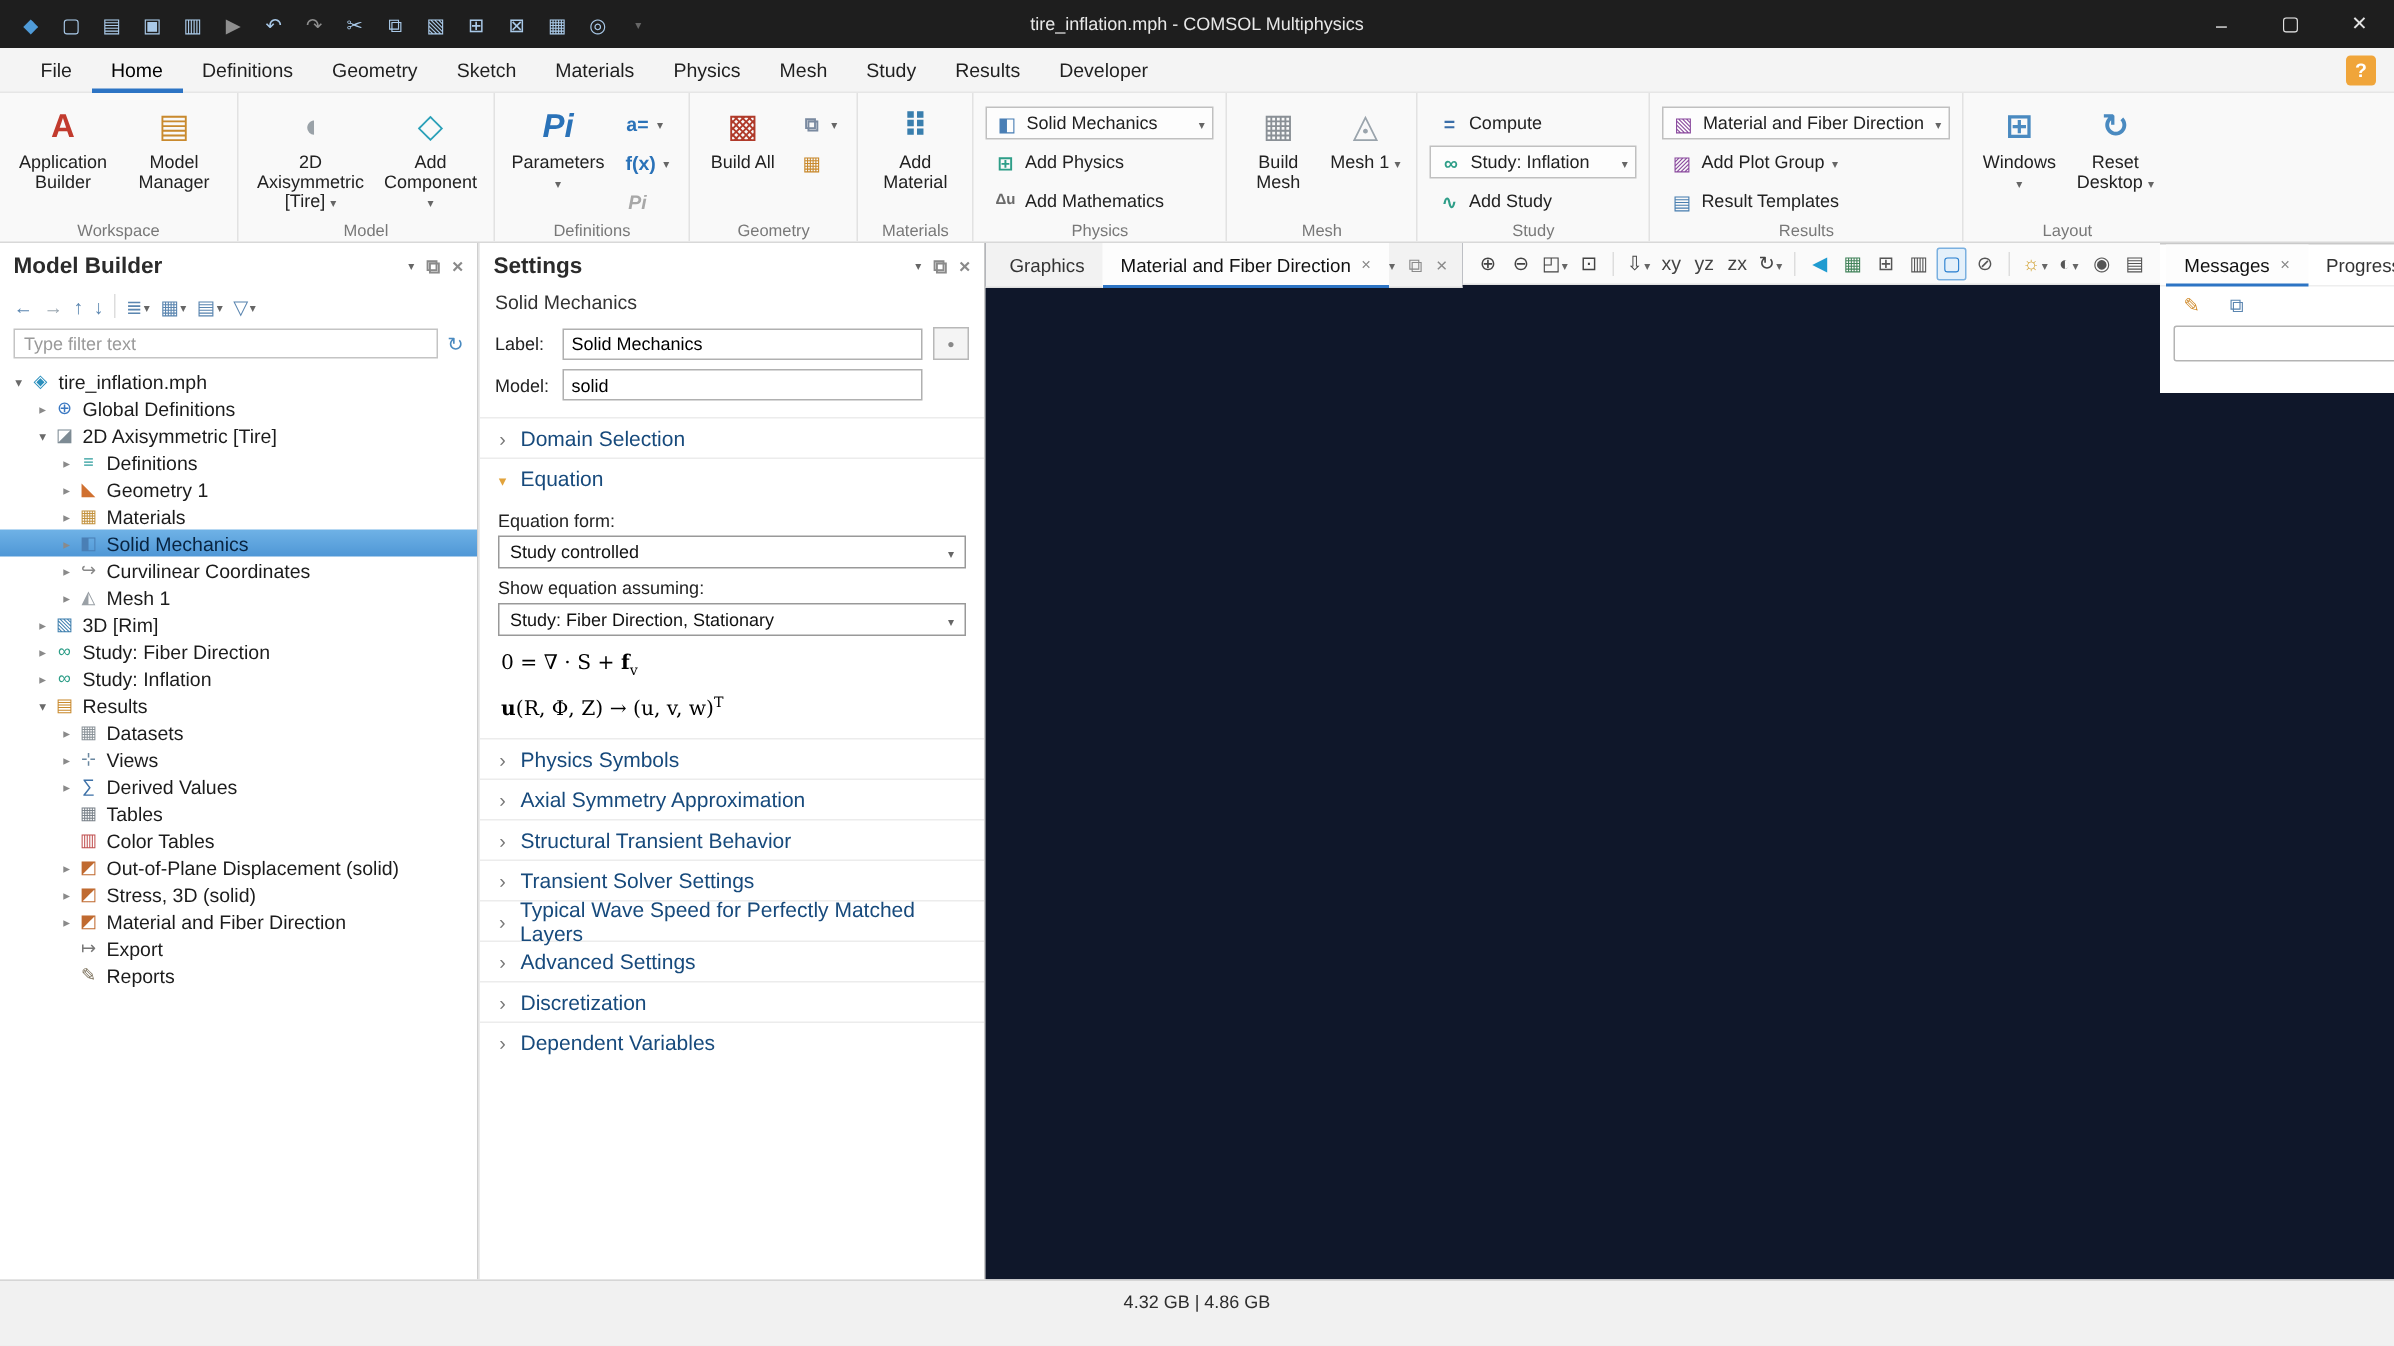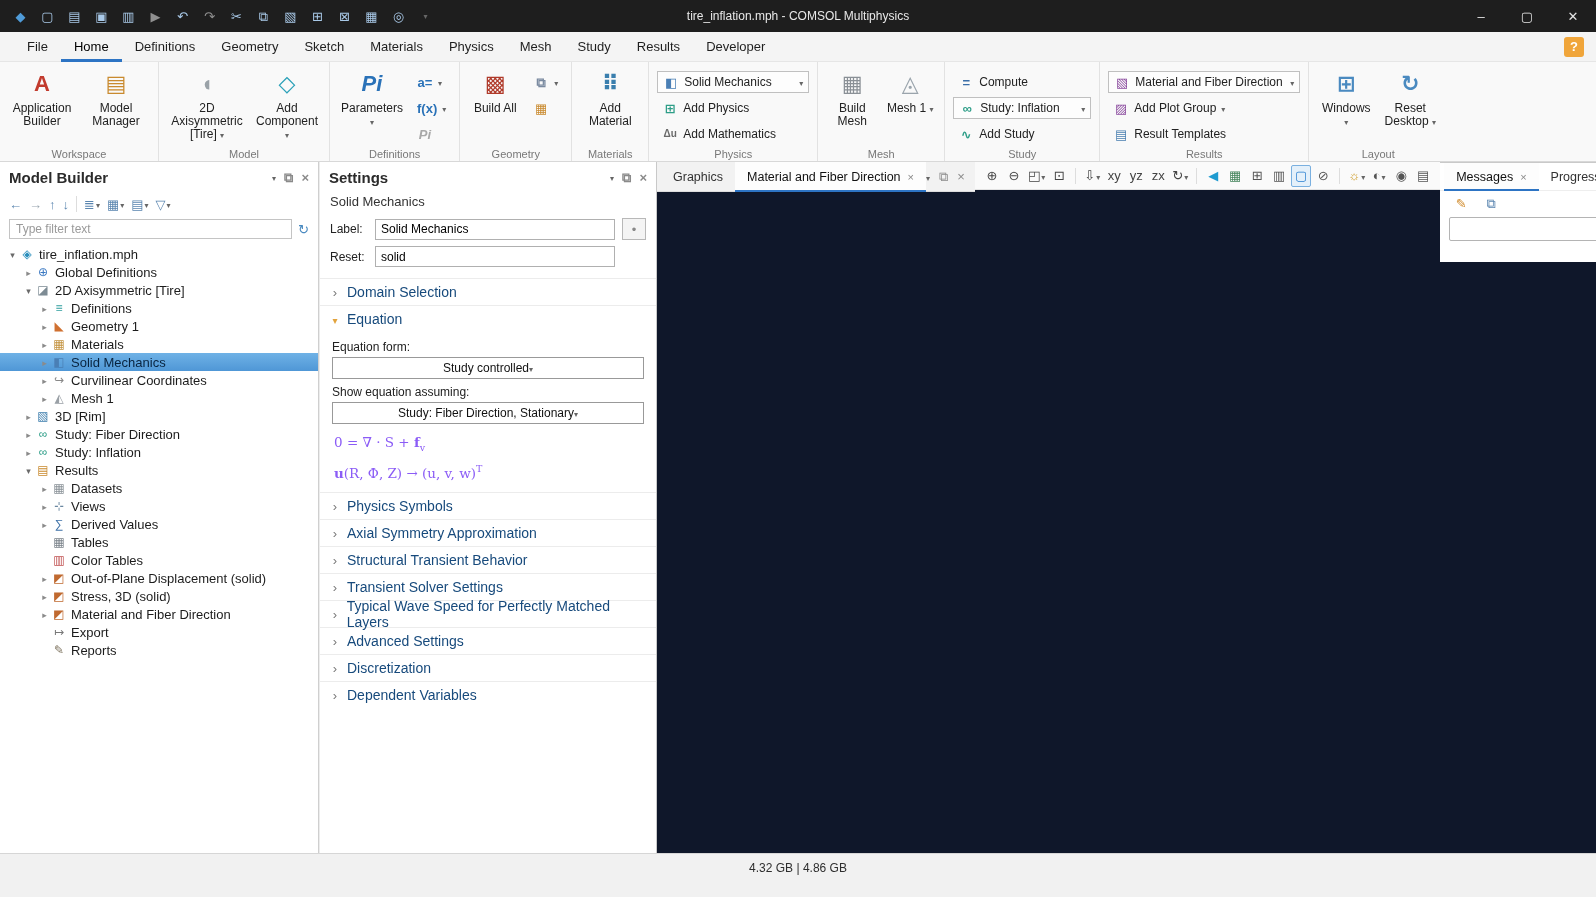--- a/index.html
+++ b/index.html
@@ -59,23 +59,23 @@
   .finput{flex:1;height:21px;border:1px solid #b0b0b0;padding:0 5px;font-size:12px;background:#fff}
   .fbtn{width:24px;height:22px;border:1px solid #b8b8b8;background:#f4f4f4;display:flex;align-items:center;justify-content:center;flex:none}
   .fspacer{width:24px;flex:none}
   #sections{margin-top:8px}
   .sec-header{display:flex;align-items:center;gap:7px;height:27px;padding:0 10px;border-top:1px solid #ececec;color:#174a7c;font-size:14px;cursor:default}
   .sec-caret{width:10px;text-align:center}
   .sec-caret.closed::before{content:"›";color:#7a7a7a;font-size:13px}
   .sec-caret.open::before{content:"▾";color:#e2a33c;font-size:10px}
   .sec-body{padding:2px 12px 10px}
   .field-label{margin:6px 0 3px;color:#222}
-  .combo{display:flex;align-items:center;justify-content:center;border:1px solid #999;background:#fff;height:22px;padding:0 7px;margin:2px 0 4px;cursor:default}
+  .combo{display:flex;align-items:center;justify-content:space-between;border:1px solid #999;background:#fff;height:22px;padding:0 7px;margin:2px 0 4px;cursor:default}
   .combo .combo-val{font-size:12px;color:#111;white-space:nowrap;overflow:hidden}
-  .eq{font-family:"DejaVu Serif","Liberation Serif",serif;font-size:13.5px;margin:10px 2px 2px;color:#8b5cf6}
+  .eq{font-family:"DejaVu Serif","Liberation Serif",serif;font-size:13.5px;margin:10px 2px 2px;color:#000000}
   .eq .vec{font-weight:bold}
   .eq sub,.eq sup{font-size:9.5px}
   
   .right{position:absolute;top:162px;left:657px;right:0;bottom:44px;display:flex;flex-direction:row;background:#0f172a}
   .gtabs{height:30px;background:#f2f2f2;border-bottom:1px solid #ddd;display:flex;align-items:center;padding-left:4px;flex:none}
   .tab{display:flex;align-items:center;gap:7px;height:30px;padding:0 12px;font-size:12.5px;color:#333;cursor:default}
   .tab.active{background:#fdfdfd;box-shadow:inset 0 -2px 0 #2d74c4;color:#111}
   .tab .tclose{color:#888;font-size:11px}
   .gt-right{margin-left:auto;display:flex;gap:9px;align-items:center;padding-right:10px;color:#8a8a8a;font-size:11px}
   .gtoolbar{height:28px;background:#fafafa;border-bottom:1px solid #e2e2e2;display:flex;align-items:center;gap:2px;padding:0 7px;flex:none}
@@ -502,21 +502,21 @@
   <div class="subtitle">Solid Mechanics</div>
 
   <div class="frow">
     <span class="flabel">Label:</span>
     <input class="finput" value="Solid Mechanics" style="">
     <span class="fbtn">
         <span class="icn" style="color: rgb(136, 136, 136);">•</span>
       </span>
   </div>
   <div class="frow">
-    <span class="flabel">Reset:</span>
+    <span class="flabel">Model:</span>
     <input class="finput" value="solid" style="">
     <span class="fspacer"></span>
   </div>
 
   <div id="sections">
       <div class="sec-header">
         <span class="sec-caret closed"></span>
         <span>Domain Selection</span>
       </div>
       <div class="sec-header">

